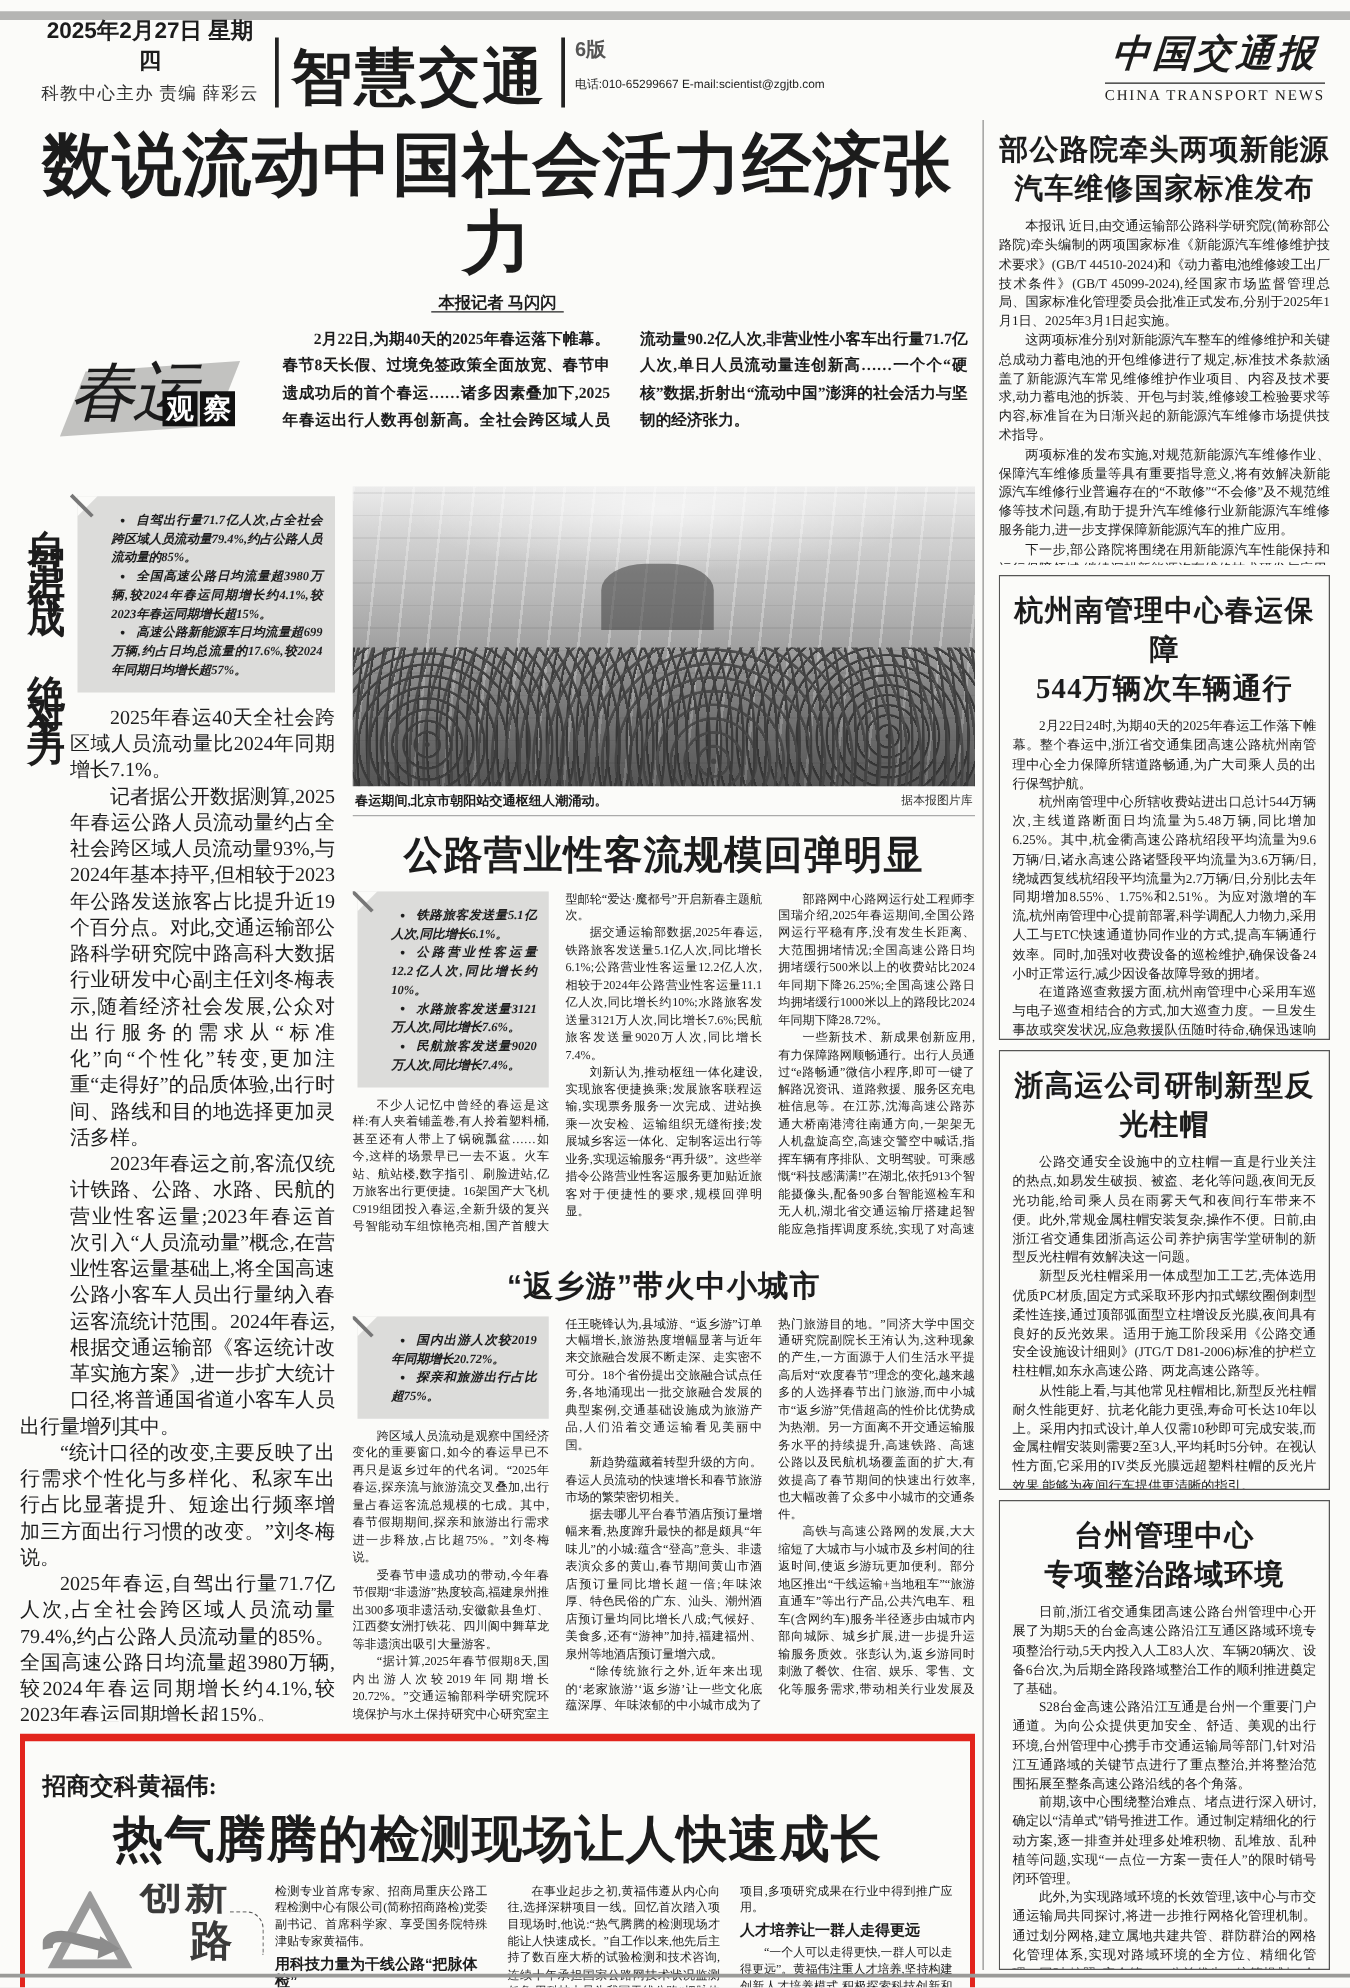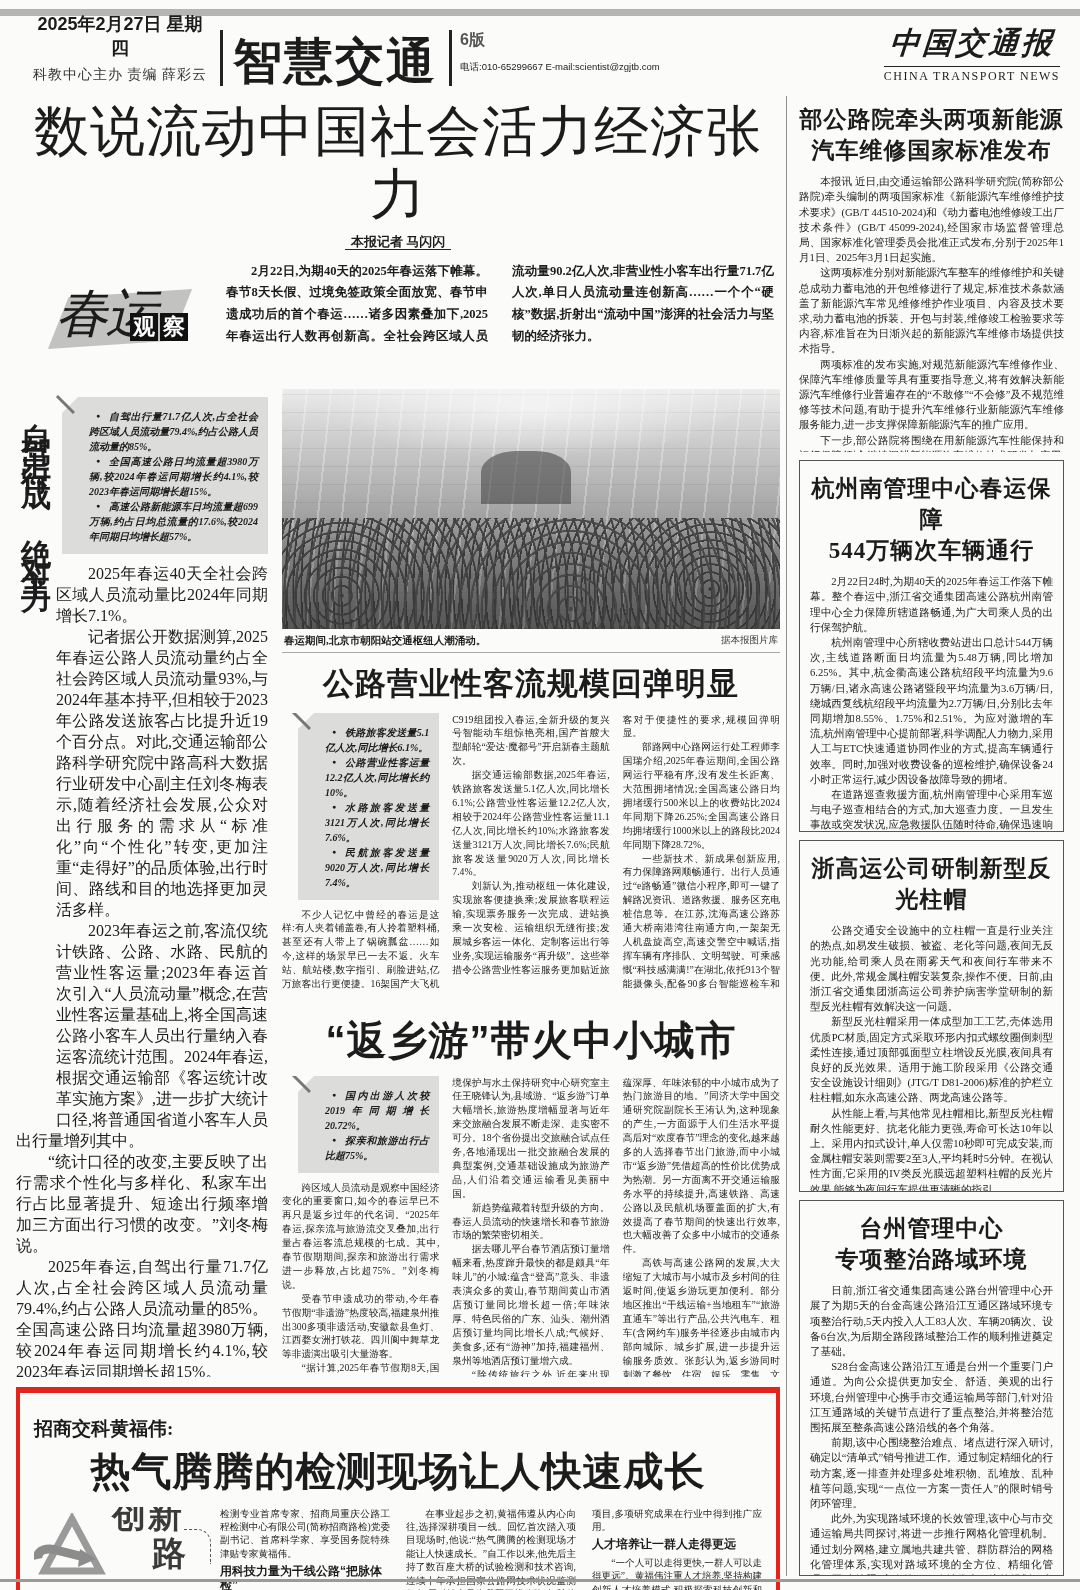--- a/index.html
+++ b/index.html
@@ -20,21 +20,21 @@
   .hdr-right{margin-left:auto;text-align:center;padding-bottom:2px;}
   .masthead{font-size:30px;font-weight:900;font-style:italic;letter-spacing:3px;
             font-family:"Liberation Serif","DejaVu Serif",serif;transform:skewX(-4deg);}
   .masthead-en{font-size:12px;letter-spacing:1.5px;border-top:1px solid #222;margin-top:2px;padding-top:2px;
             font-family:"Liberation Serif","DejaVu Serif",serif;}
   
   .grid{position:absolute;top:96px;left:16px;right:14px;bottom:14px;display:flex;}
   .main{width:764px;flex:none;}
   .side{flex:1;border-left:1px solid #8f8f8d;margin-left:6px;padding:4px 2px 0 12px;}
   
-  .f-head{font-size:55px;font-weight:400;letter-spacing:1px;text-align:center;line-height:1.15;
+  .f-head{font-size:55px;font-weight:700;letter-spacing:1px;text-align:center;line-height:1.15;
           font-family:"Liberation Sans","DejaVu Sans",sans-serif;margin:4px 0 2px;}
   .f-byline{text-align:center;font-size:13px;font-weight:700;margin:6px 0 10px;}
   .f-byline span{border-bottom:1.5px solid #222;padding:0 6px 0;}
   .intro-row{display:flex;margin:6px 6px 10px 40px;height:118px;}
   .cylogo{width:170px;flex:none;position:relative;margin-top:18px;}
   .cylogo .sw{position:absolute;left:4px;top:14px;width:120px;height:52px;background:#c2c2c0;
               transform:skewX(-25deg) rotate(-4deg);}
   .cylogo .t1{position:relative;font-size:52px;font-weight:400;font-style:italic;letter-spacing:-2px;
               font-family:"Liberation Serif","DejaVu Serif",serif;}
   .cylogo .t2{position:absolute;left:72px;top:34px;}
@@ -73,23 +73,23 @@
        repeating-radial-gradient(circle at 58% 82%,#3a3a3a 0 1.8px,transparent 2.6px 11px),
        repeating-radial-gradient(circle at 86% 64%,#262626 0 1.4px,transparent 2.2px 8px),
        linear-gradient(180deg,transparent,rgba(40,40,40,.45));}
   .photo .kiosk{position:absolute;top:26%;left:40%;width:18%;height:22%;background:rgba(60,60,60,.55);
      border-radius:40% 40% 0 0;}
   .cap{display:flex;font-size:10.5px;padding:5px 2px 4px;border-bottom:1px solid #aaa;margin-bottom:4px;}
   .cap b{font-weight:700;}
   .cap .credit{margin-left:auto;font-size:9.5px;color:#333;}
   .m-title{text-align:center;font-size:31px;font-weight:900;margin:10px 0 8px;letter-spacing:1px;
            font-family:"Liberation Serif","DejaVu Serif",serif;}
-  .m-title2{font-size:40px;font-family:"Liberation Sans","DejaVu Sans",sans-serif;margin:12px 0 8px;}
+  .m-title2{font-size:24px;font-family:"Liberation Sans","DejaVu Sans",sans-serif;margin:12px 0 8px;}
   .cols3{column-count:3;column-gap:13px;height:288px;overflow:hidden;font-size:9.7px;line-height:13.9px;}
-  .cols3 .statbox{margin:0 0 8px 16px;}
+  .cols3 .statbox{margin:0 0 8px 4px;}
   .cols3 .statbox{break-inside:avoid;}
   .cols3b{height:330px;}
   
   .sart{overflow:hidden;margin-bottom:8px;}
   .sart .box{border:1px solid #555;padding:8px 10px;height:100%;box-sizing:border-box;overflow:hidden;}
   .s-title{text-align:center;font-size:23px;font-weight:900;line-height:1.35;margin:4px 0 8px;
            font-family:"Liberation Serif","DejaVu Serif",serif;letter-spacing:1px;}
   .sart .art{font-size:10.6px;line-height:15.2px;}
   .h1x{height:352px;} .h2x{height:372px;} .h3x{height:352px;} .h4x{height:376px;}
   

